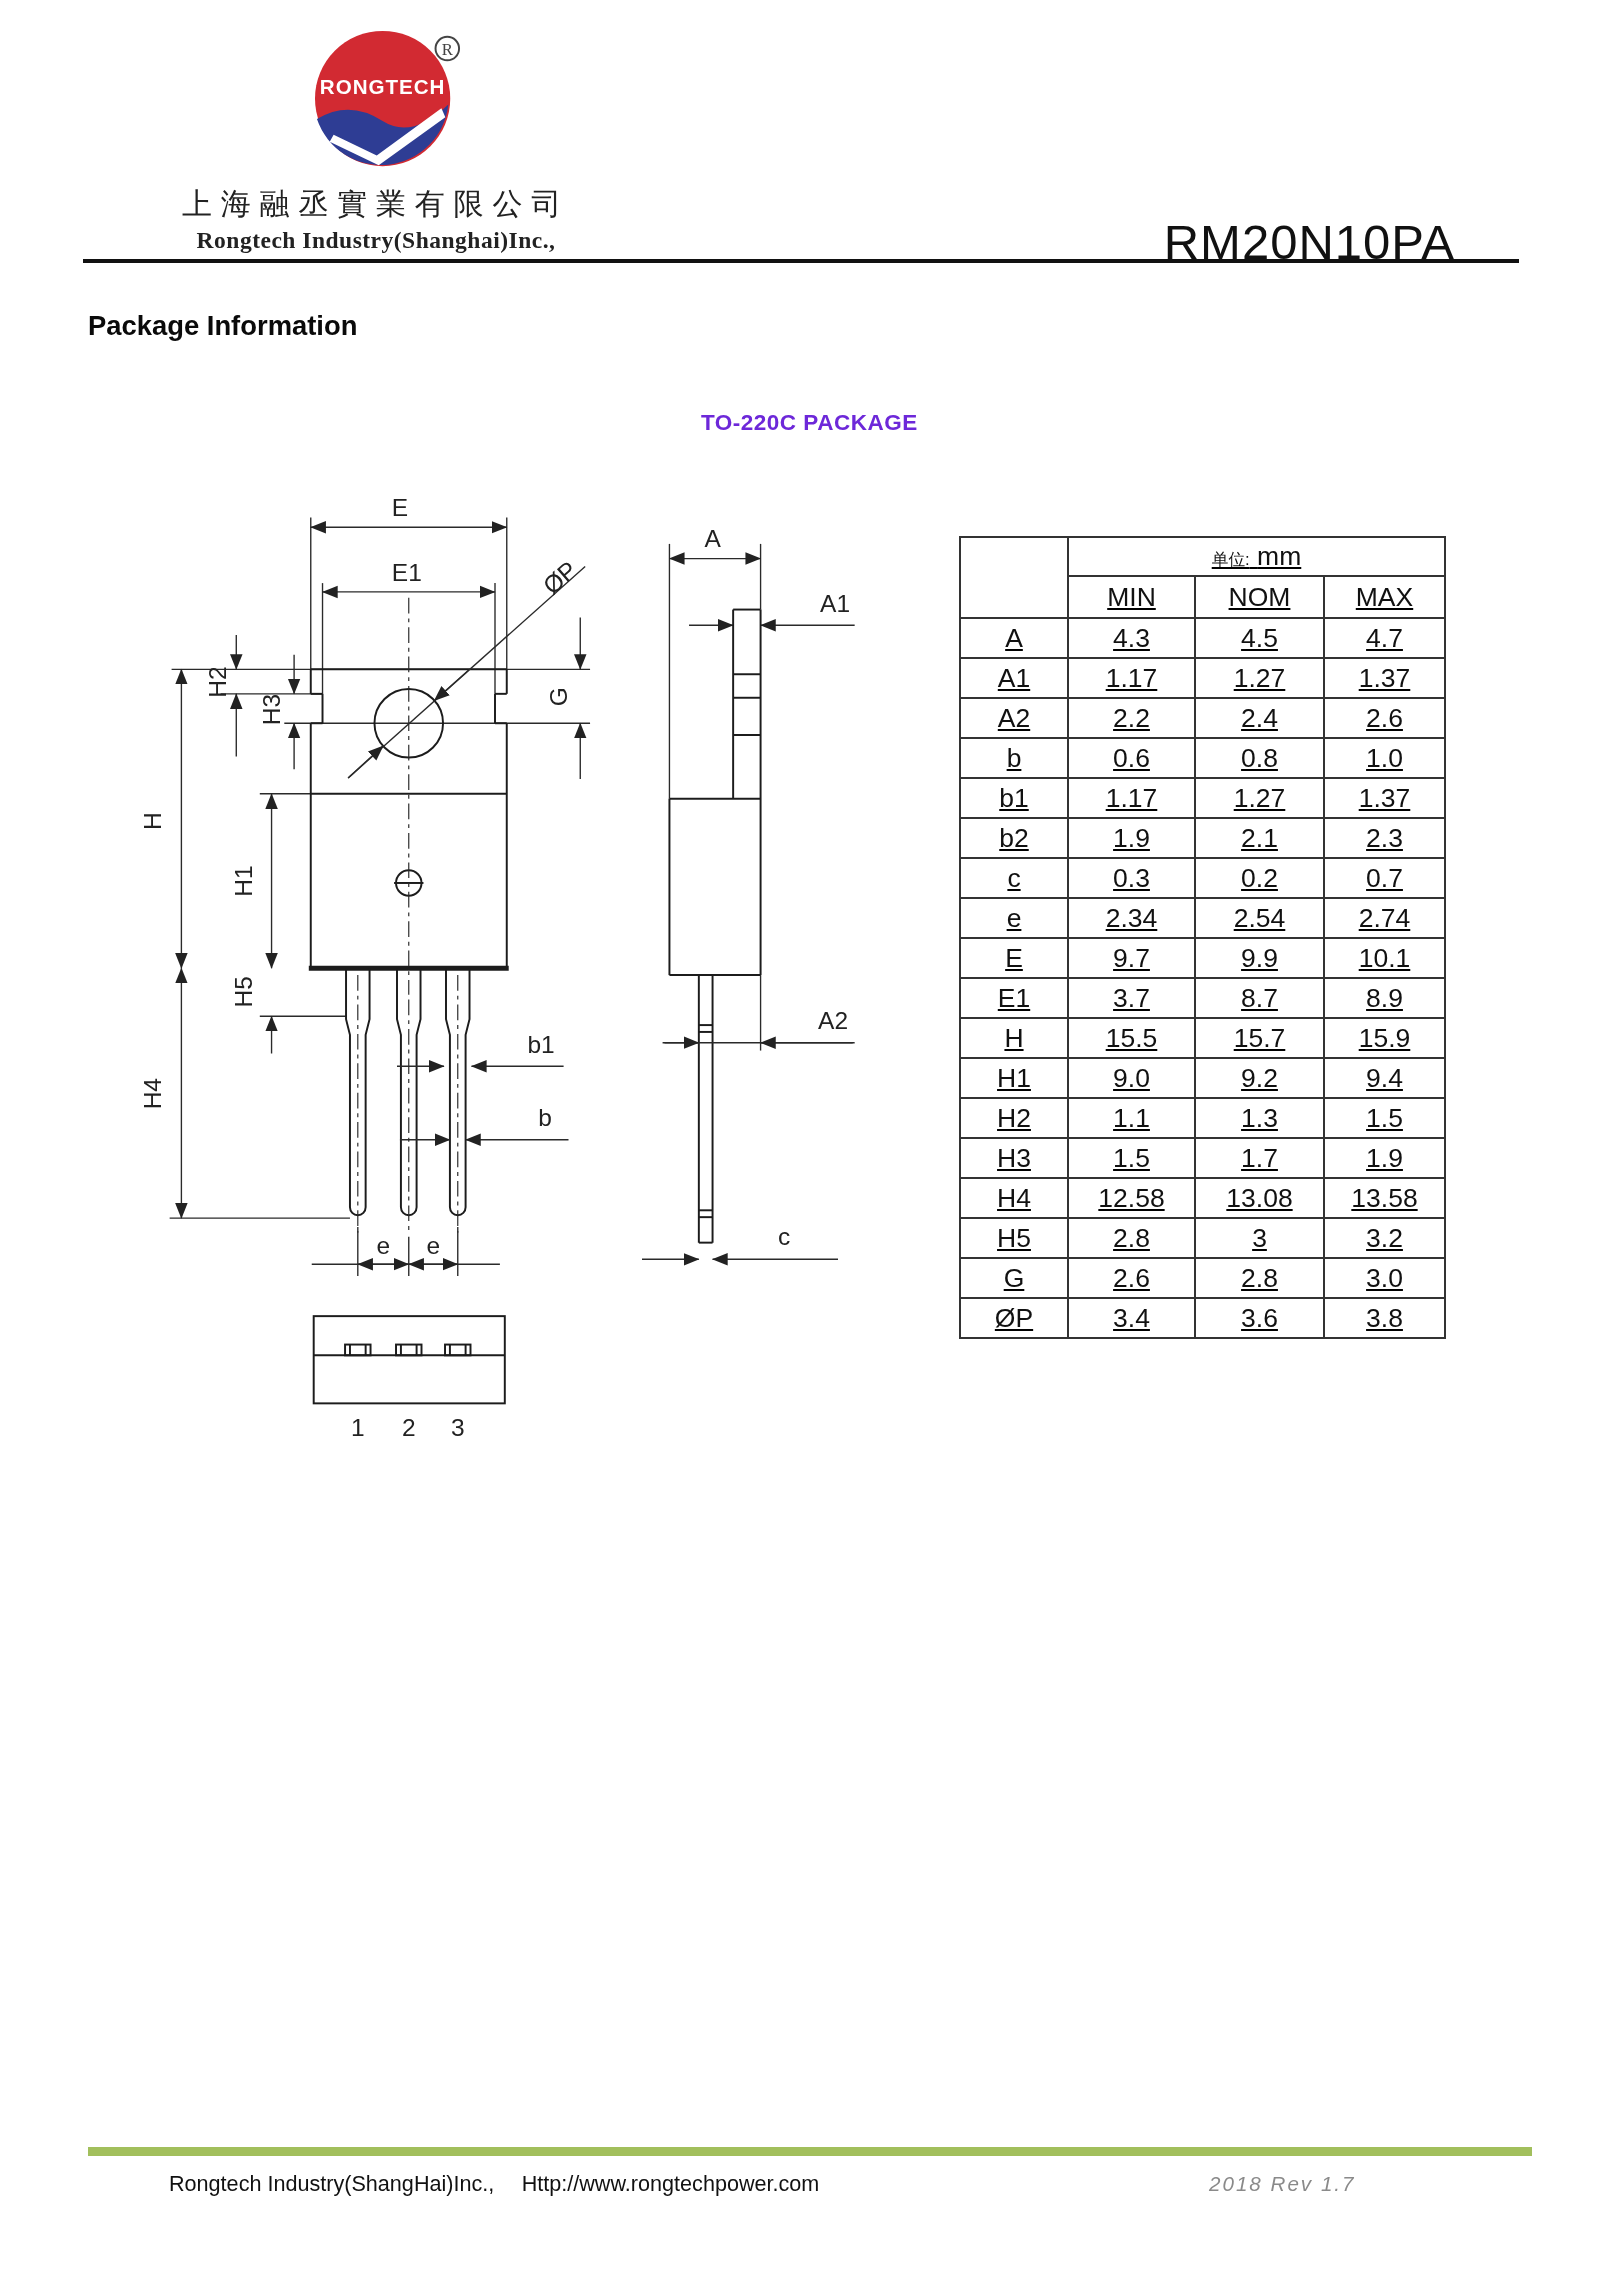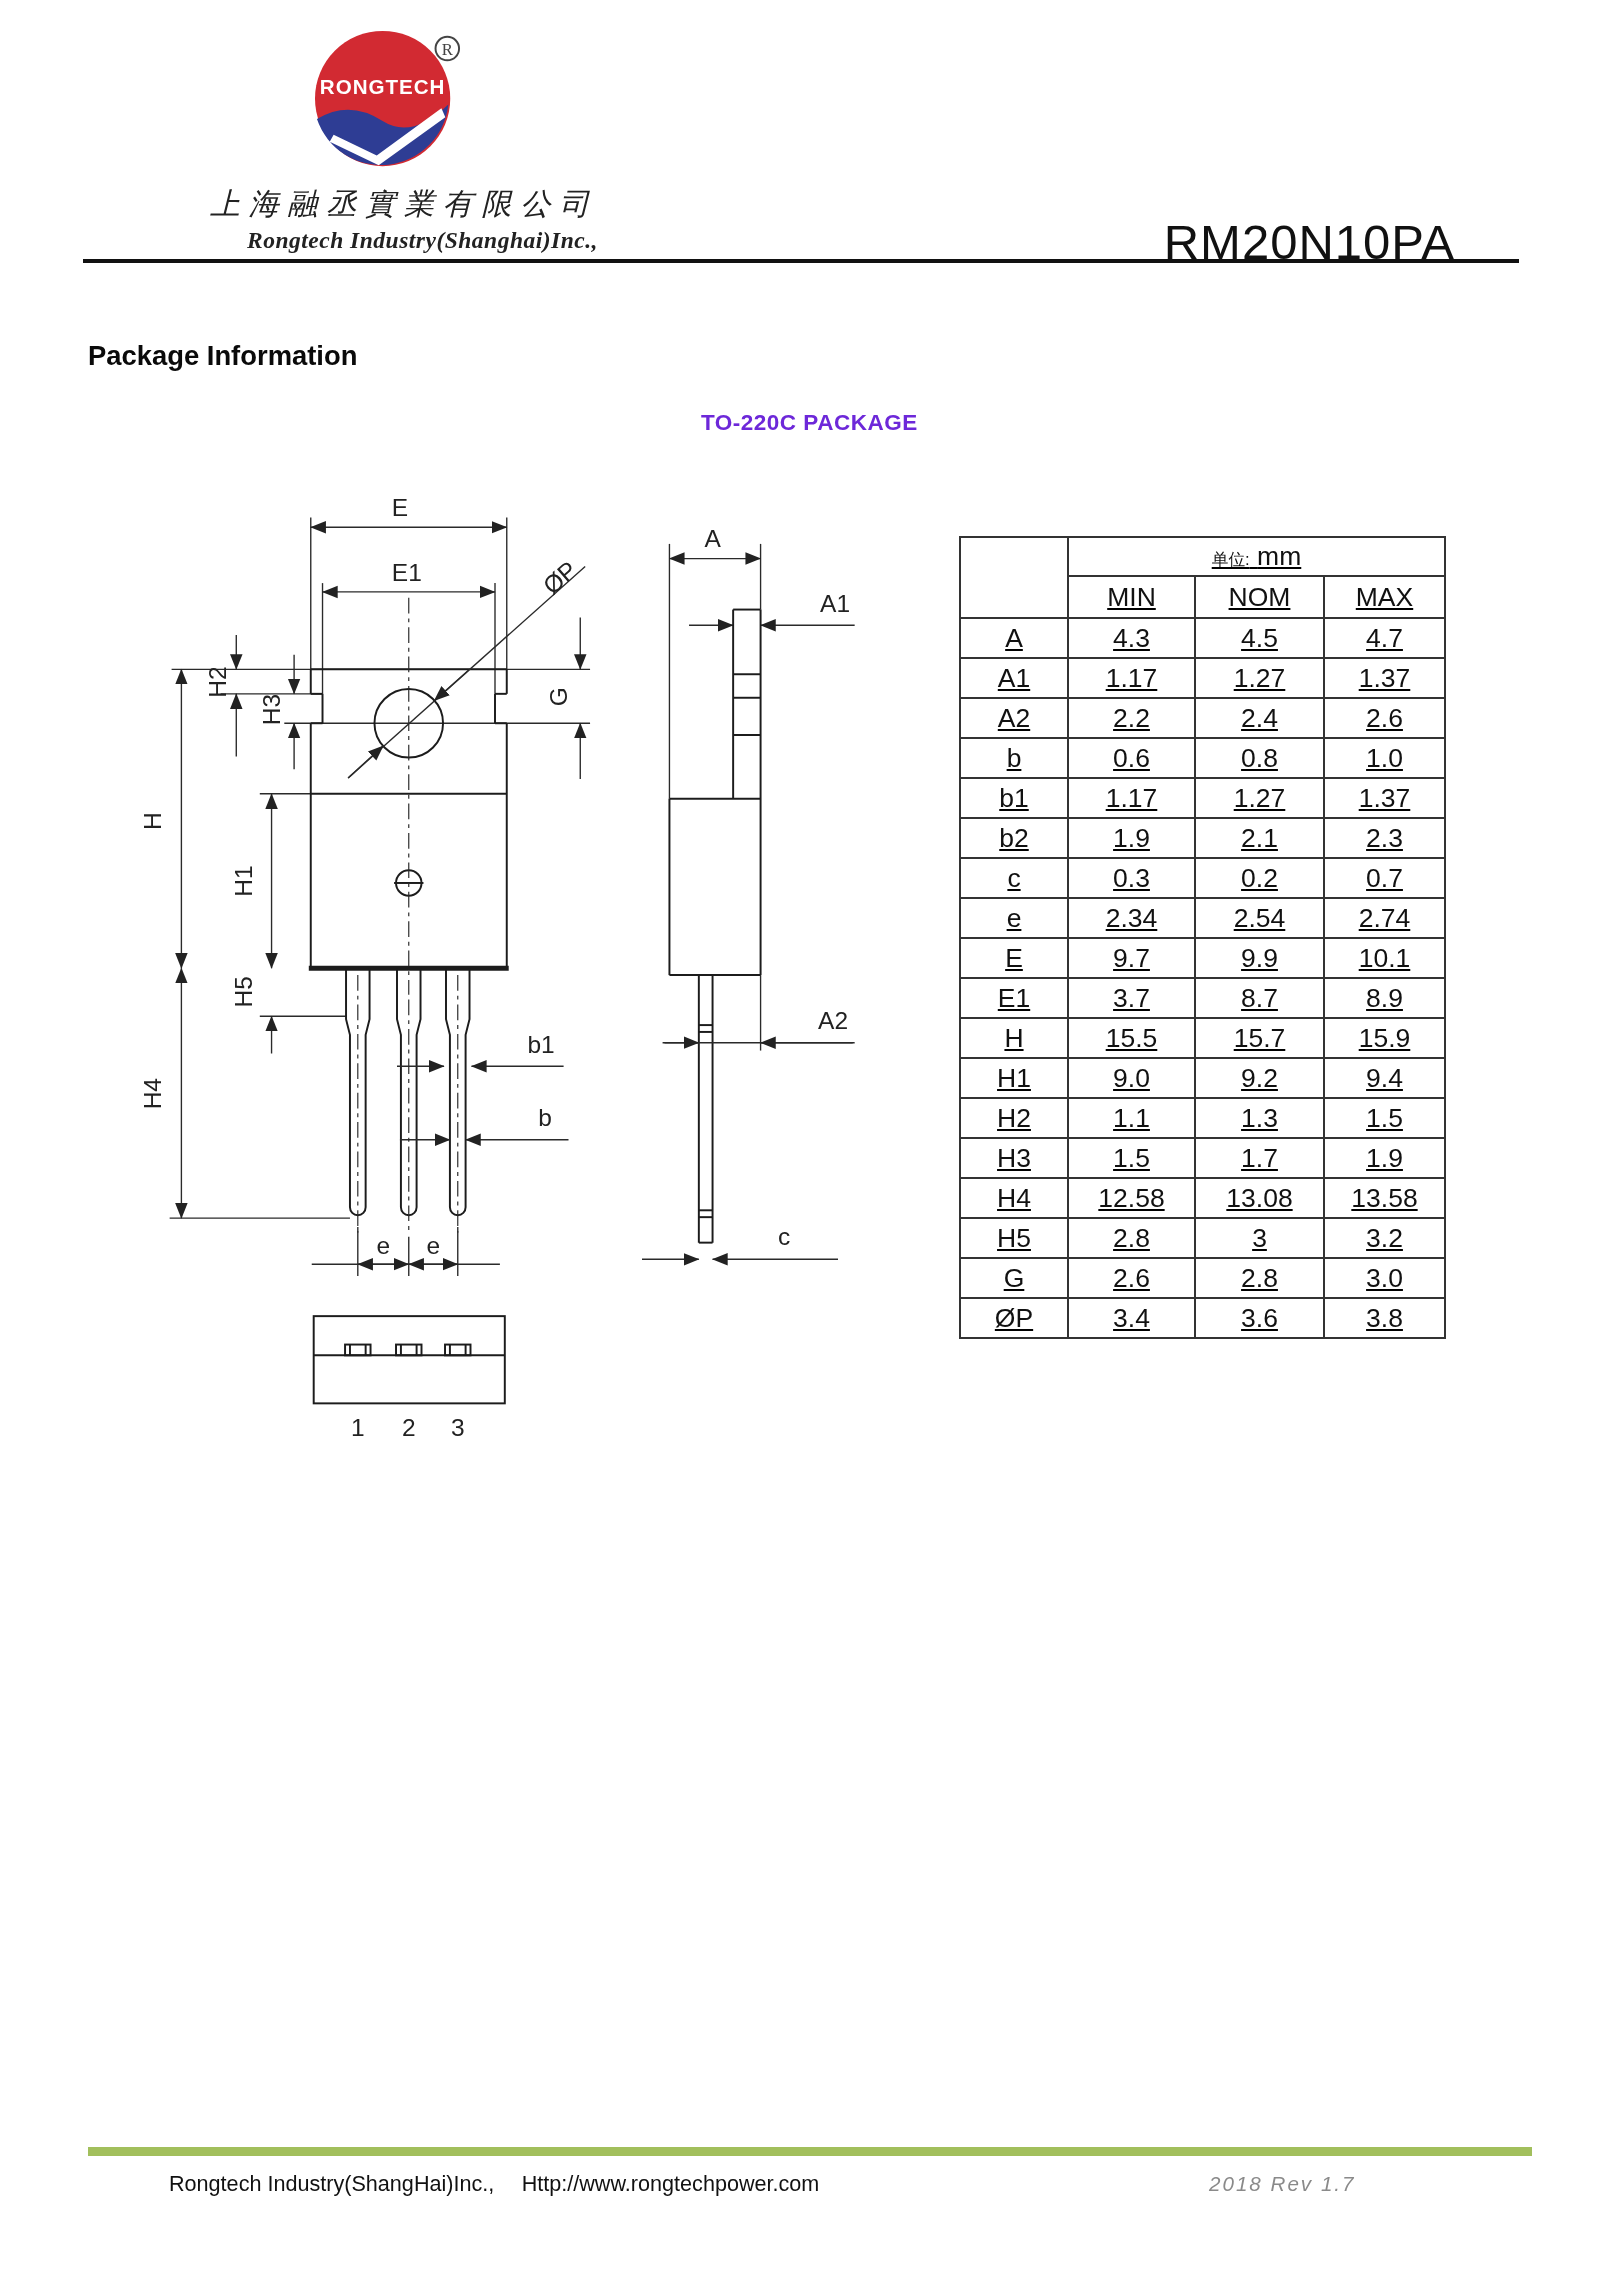--- a/index.html
+++ b/index.html
@@ -1,28 +1,28 @@
 <!DOCTYPE html>
 <html><head>
 <meta charset="utf-8">
 <style>
   html,body{margin:0;padding:0;background:#888;}
   #page{position:relative;width:1620px;height:2293px;background:#ffffff;
         font-family:"Liberation Sans",sans-serif;color:#000;overflow:hidden;}
   .abs{position:absolute;}
 
   
-  #companyBlock{left:186px;top:184px;width:412px;text-align:right;font-style:italic;}
+  #companyBlock{left:170px;top:184px;width:412px;text-align:center;}
   #companyCn{font-family:"Liberation Serif",serif;font-size:30px;letter-spacing:8.8px;color:#222;white-space:nowrap;}
   #companyEn{font-family:"Liberation Serif",serif;font-weight:bold;font-size:23.5px;color:#222;margin-top:2px;letter-spacing:0.5px;}
   #partNumber{left:1078px;top:214px;width:377px;text-align:right;font-size:49px;color:#111;letter-spacing:1px;}
   #headerRule{left:83px;top:259px;width:1436px;height:3.9px;background:#111;}
 
   
-  #pkgHeading{left:88px;top:310px;font-size:27.4px;font-weight:bold;color:#0a0a0a;margin-top:30px;}
+  #pkgHeading{left:88px;top:310px;font-size:27.4px;font-weight:bold;color:#0a0a0a;}
   #pkgSubheading{left:701px;top:410px;font-size:22.5px;font-weight:bold;color:#6d28d9;letter-spacing:0.5px;}
 
   
   #dimTable{left:959px;top:536px;text-decoration:underline;}
   #dimTable table{border-collapse:collapse;table-layout:fixed;width:485px;border:2.9px solid #222;}
   #dimTable td{border:2px solid #333;text-align:center;vertical-align:middle;
                font-size:26.5px;color:#111;padding:0;height:38px;overflow:hidden;}
   #dimTable tr.r-unit td{height:37px;}
   #dimTable tr.r-cols td{height:40px;}
   .unit-cn{font-size:16.7px;}

